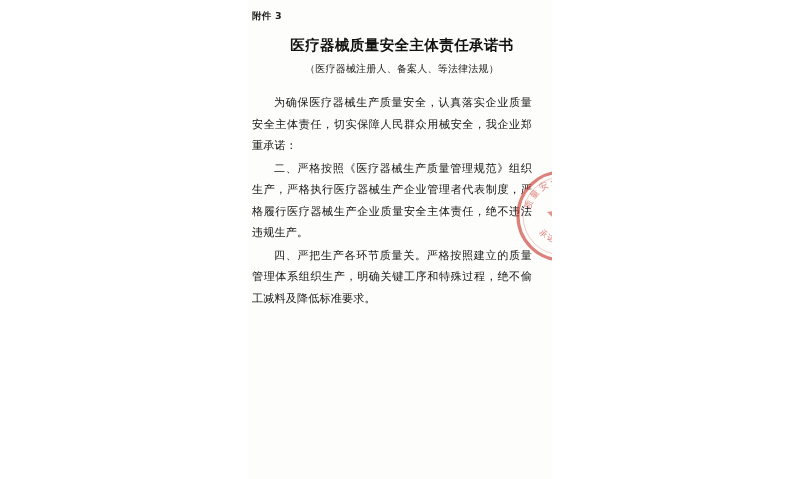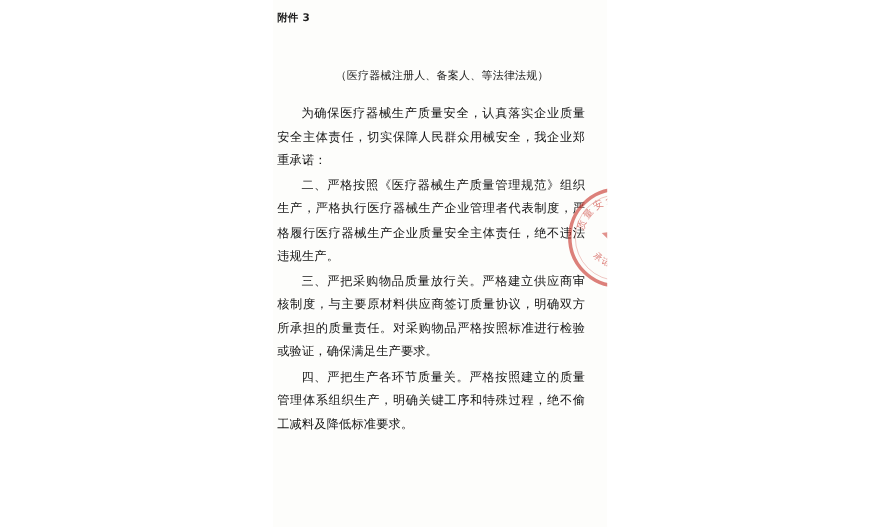--- a/index.html
+++ b/index.html
@@ -117,27 +117,27 @@
 </style>
 </head>
 <body>
 
 <div class="page">
 
   <div class="content">
 
     <div class="attachment-label">附件 3</div>
 
+    <div class="doc-title">医疗器械质量安全主体责任承诺书</div>
 
     <div class="doc-subtitle">（医疗器械注册人、备案人、等法律法规）</div>
 
     <div class="body-text">
       <p class="para indent">为确保医疗器械生产质量安全，认真落实企业质量安全主体责任，切实保障人民群众用械安全，我企业郑重承诺：</p>
       <p class="para indent">二、严格按照《医疗器械生产质量管理规范》组织生产，严格执行医疗器械生产企业管理者代表制度，严格履行医疗器械生产企业质量安全主体责任，绝不违法违规生产。</p>
-      <p class="para indent">三、严把采购物品质量放行关。严格建立供应商审核制度，与主要原材料供应商签订质量协议，明确双方所承担的质量责任。对采购物品严格按照标准进行检验或验证，确保满足生产要求。</p>
       <p class="para indent">四、严把生产各环节质量关。严格按照建立的质量管理体系组织生产，明确关键工序和特殊过程，绝不偷工减料及降低标准要求。</p>
 
     </div>
 
     <div class="seal">
       <svg width="96" height="96" viewBox="0 0 96 96" aria-hidden="true">
         <circle cx="48" cy="48" r="44" fill="none" stroke="#c9342c" stroke-width="3.2"></circle>
         <circle cx="48" cy="48" r="39" fill="none" stroke="#c9342c" stroke-width="0.8" opacity="0.5"></circle>
         <path d="M48 33 l4.6 9.4 10.4 1.5 -7.5 7.3 1.8 10.3 -9.3 -4.9 -9.3 4.9 1.8 -10.3 -7.5 -7.3 10.4 -1.5 z" fill="#c9342c" opacity="0.85"></path>
         <path id="sealArcTop" d="M 16 48 A 32 32 0 0 1 80 48" fill="none"></path>

